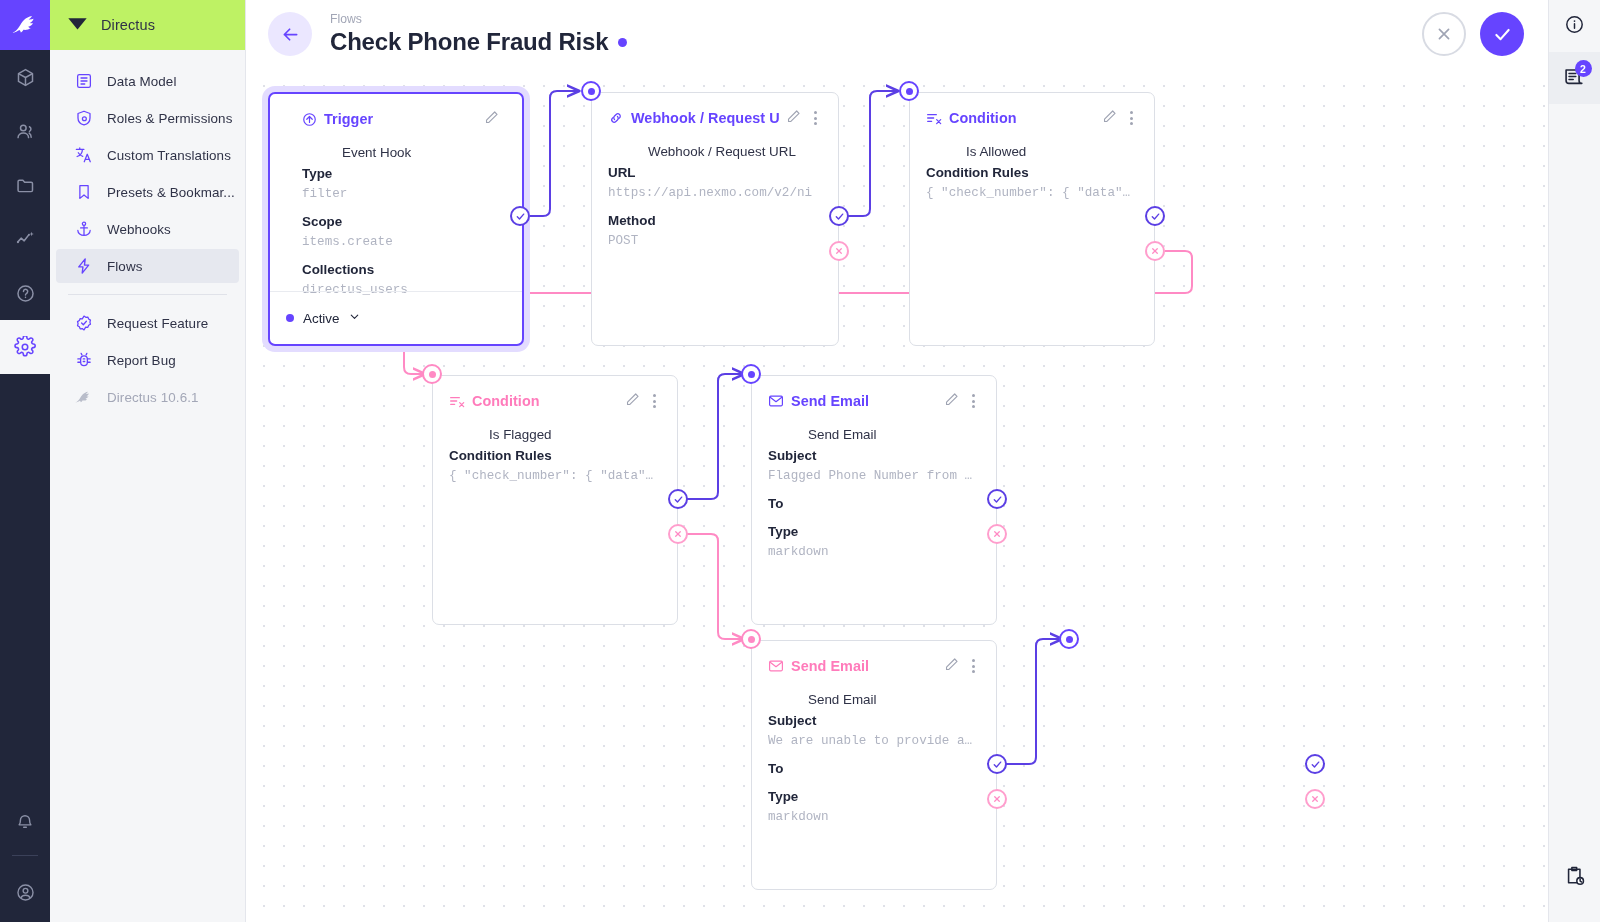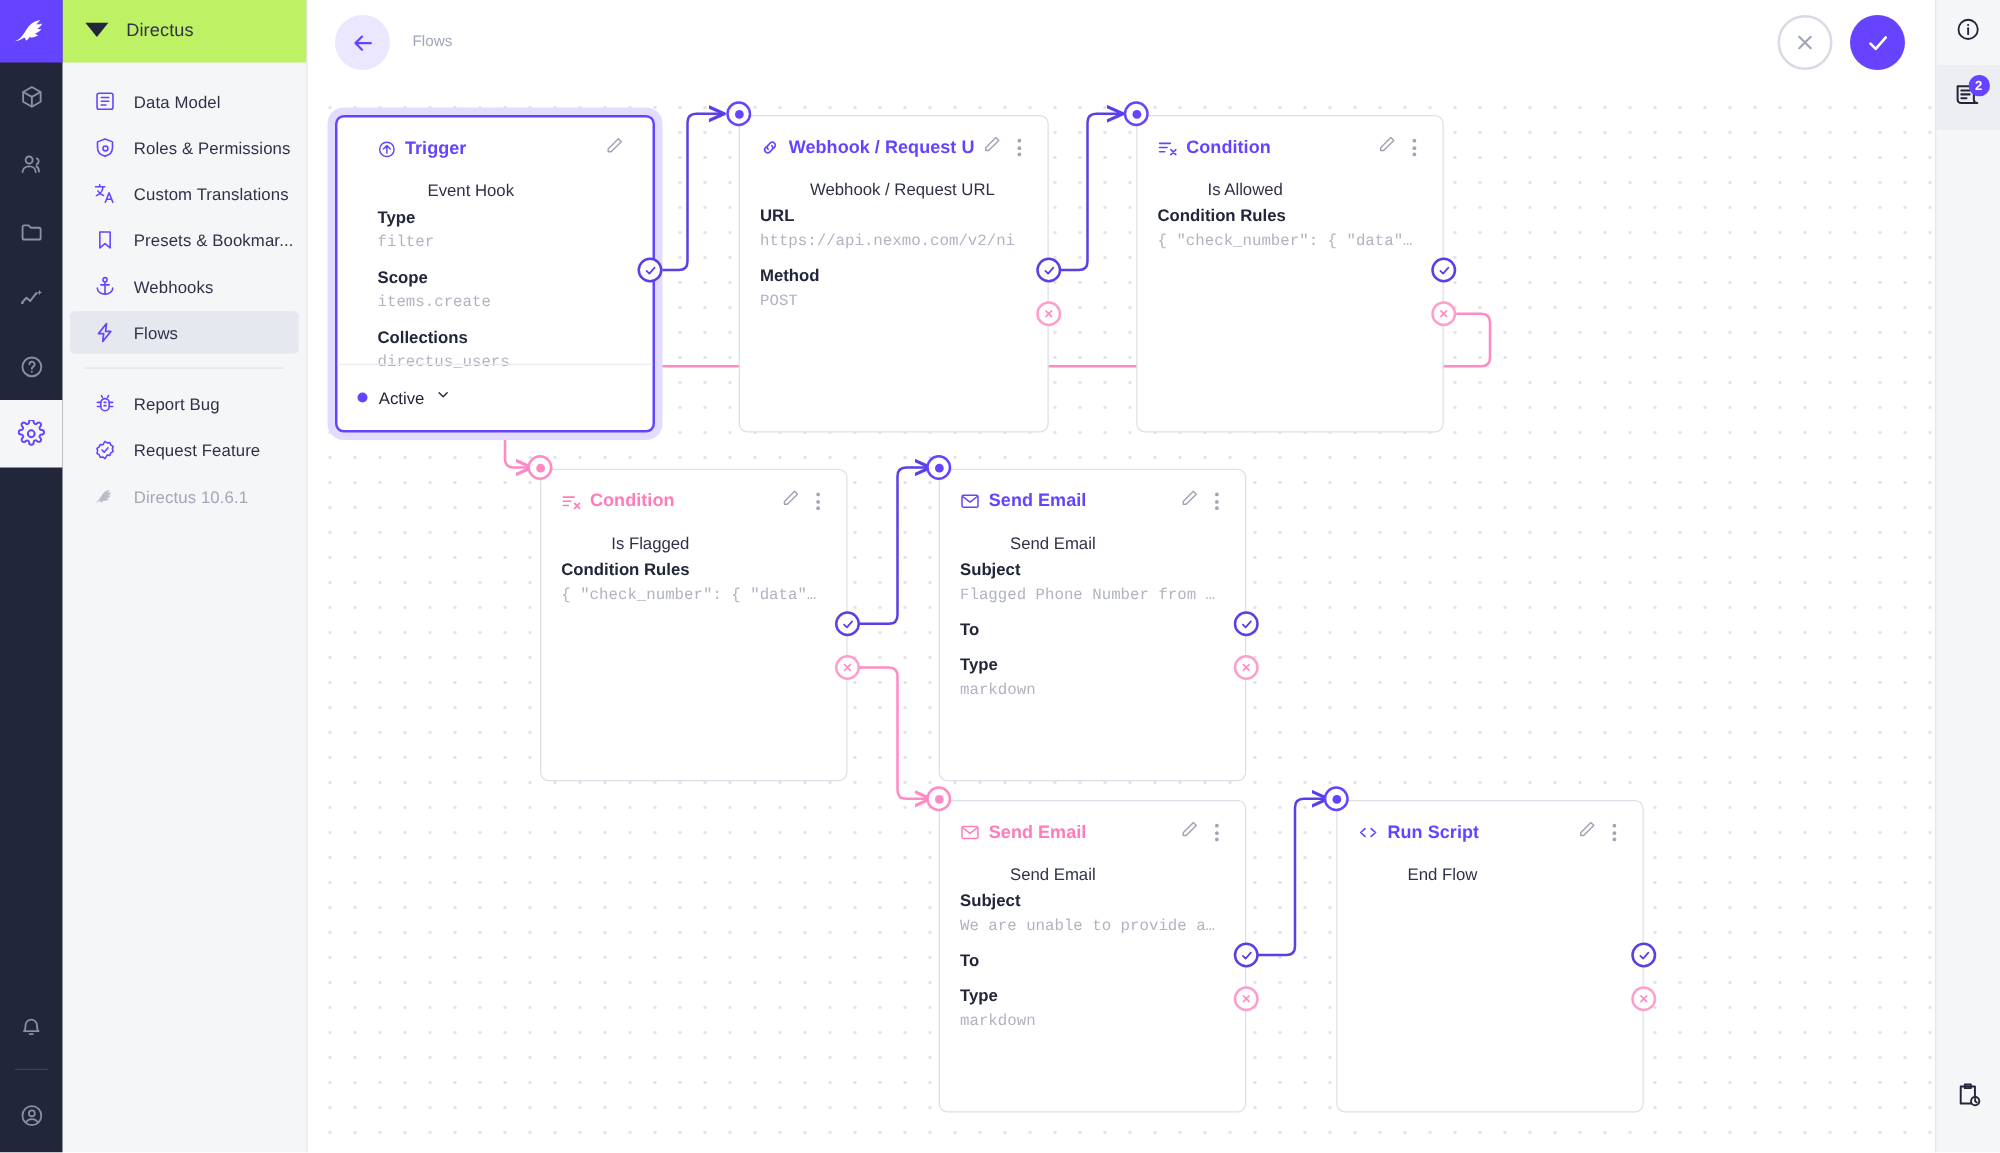--- a/index.html
+++ b/index.html
@@ -313,35 +313,35 @@
             </svg>
         </span>
         <span class="nav-label">Flows</span>
       </div>
 
       <div class="nav-sep"></div>
 
       <div class="nav-item">
         <span class="nav-ico">
           <svg width="18" height="18" viewBox="0 0 24 24" fill="none" stroke="#6644ff" stroke-width="1.7" stroke-linecap="round" stroke-linejoin="round">
+              <path d="M12 2.8l2.3 1.6 2.8-.3 1.1 2.6 2.4 1.5-.7 2.7.7 2.7-2.4 1.5-1.1 2.6-2.8-.3L12 21.2l-2.3-1.8-2.8.3-1.1-2.6-2.4-1.5.7-2.7-.7-2.7 2.4-1.5 1.1-2.6 2.8.3L12 2.8z"></path>
+              <path d="M8.8 12l2.3 2.3 4.1-4.6"></path>
+            </svg>
+        </span>
+        <span class="nav-label">Request Feature</span>
+      </div>
+
+      <div class="nav-item">
+        <span class="nav-ico">
+          <svg width="18" height="18" viewBox="0 0 24 24" fill="none" stroke="#6644ff" stroke-width="1.7" stroke-linecap="round" stroke-linejoin="round">
               <rect x="7.5" y="6.5" width="9" height="13" rx="4.5"></rect>
               <path d="M9.2 5.2l-1-2M14.8 5.2l1-2M7.5 10.5H3.8M16.5 10.5h3.7M7.5 15H3.8M16.5 15h3.7M11 10.5h2M11 14h2"></path>
             </svg>
         </span>
         <span class="nav-label">Report Bug</span>
-      </div>
-
-      <div class="nav-item">
-        <span class="nav-ico">
-          <svg width="18" height="18" viewBox="0 0 24 24" fill="none" stroke="#6644ff" stroke-width="1.7" stroke-linecap="round" stroke-linejoin="round">
-              <path d="M12 2.8l2.3 1.6 2.8-.3 1.1 2.6 2.4 1.5-.7 2.7.7 2.7-2.4 1.5-1.1 2.6-2.8-.3L12 21.2l-2.3-1.8-2.8.3-1.1-2.6-2.4-1.5.7-2.7-.7-2.7 2.4-1.5 1.1-2.6 2.8.3L12 2.8z"></path>
-              <path d="M8.8 12l2.3 2.3 4.1-4.6"></path>
-            </svg>
-        </span>
-        <span class="nav-label">Request Feature</span>
       </div>
 
       <div class="nav-item muted">
         <span class="nav-ico">
           <svg width="19" height="15" viewBox="0 0 30 22">
               <path d="M2 19c3-1 5-3 7-6 1.6-2.4 3-5 5-7 2-2 5-3.6 8-4-.8 1.4-2 2.6-3.4 3.4 1.6.2 3.4 0 5-.6-.6 1.8-2 3.4-3.8 4.2 1 .4 2.2.4 3.2.2-1 1.8-2.8 3-4.8 3.6.6.8 1.6 1.2 2.6 1.2-2 1.6-4.8 2.2-7.4 1.8-.4 1.2-1.4 2.2-2.6 2.6-.2-1-.6-1.8-1.4-2.4C7.8 17 5 18.6 2 19z" fill="#b9bdca"></path>
             </svg>
         </span>
         <span class="nav-label">Directus 10.6.1</span>
       </div>
@@ -353,20 +353,24 @@
     <div class="canvas-dots"></div>
 
     <div class="topbar">
       <div class="back-btn">
         <svg width="21" height="21" viewBox="0 0 24 24" fill="none" stroke="#6644ff" stroke-width="2" stroke-linecap="round" stroke-linejoin="round">
             <path d="M19 12H5M11 6l-6 6 6 6"></path>
           </svg>
       </div>
       <div class="title-block">
         <div class="breadcrumb">Flows</div>
+        <div class="title-row">
+          <span class="page-title">Check Phone Fraud Risk</span>
+          <span class="status-dot"></span>
+        </div>
       </div>
       <div class="topbar-spacer"></div>
       <div class="round-btn btn-cancel">
         <svg width="20" height="20" viewBox="0 0 24 24" fill="none" stroke="#9fa4b4" stroke-width="2" stroke-linecap="round">
             <path d="M6.5 6.5l11 11M17.5 6.5l-11 11"></path>
           </svg>
       </div>
       <div class="round-btn btn-save">
         <svg width="21" height="21" viewBox="0 0 24 24" fill="none" stroke="#ffffff" stroke-width="2.4" stroke-linecap="round" stroke-linejoin="round">
             <path d="M5 12.5l4.8 4.8L19 6.8"></path>
@@ -641,44 +645,20 @@
       <svg width="11" height="11" viewBox="0 0 24 24" fill="none" stroke="#5b3fe4" stroke-width="3" stroke-linecap="round" stroke-linejoin="round">
           <path d="M5 12.5l4.8 4.8L19 6.8"></path>
         </svg>
     </div>
     <div class="port rej" style="left:741px; top:789px;">
       <svg width="10" height="10" viewBox="0 0 24 24" fill="none" stroke="#ff8ac4" stroke-width="3" stroke-linecap="round">
           <path d="M6.5 6.5l11 11M17.5 6.5l-11 11"></path>
         </svg>
     </div>
 
-    <div class="node" style="left:823px; top:640px; width:246px; height:250px;">
-      <div class="node-inner">
-        <div class="node-head">
-          <span class="node-head-ico">
-            <svg width="17" height="14" viewBox="0 0 24 20" fill="none" stroke="#6644ff" stroke-width="1.9" stroke-linecap="round" stroke-linejoin="round">
-                <path d="M8.5 5.5L3.5 10l5 4.5M15.5 5.5l5 4.5-5 4.5"></path>
-              </svg>
-          </span>
-          <span class="node-title">Run Script</span>
-          <span class="node-head-sp"></span>
-          <span class="pencil">
-            <svg width="17" height="17" viewBox="0 0 24 24" fill="none" stroke="#8e93a5" stroke-width="1.6" stroke-linecap="round" stroke-linejoin="round">
-                <path d="M16.5 4.2l3.3 3.3L8.3 19H5v-3.3L16.5 4.2z"></path>
-              </svg>
-          </span>
-          <span class="kebab">
-              <i></i>
-              <i></i>
-              <i></i>
-            </span>
-        </div>
-        <div class="node-row">End Flow</div>
-      </div>
-    </div>
     <div class="port in" style="left:813px; top:629px;"></div>
     <div class="port res" style="left:1059px; top:754px;">
       <svg width="11" height="11" viewBox="0 0 24 24" fill="none" stroke="#5b3fe4" stroke-width="3" stroke-linecap="round" stroke-linejoin="round">
           <path d="M5 12.5l4.8 4.8L19 6.8"></path>
         </svg>
     </div>
     <div class="port rej" style="left:1059px; top:789px;">
       <svg width="10" height="10" viewBox="0 0 24 24" fill="none" stroke="#ff8ac4" stroke-width="3" stroke-linecap="round">
           <path d="M6.5 6.5l11 11M17.5 6.5l-11 11"></path>
         </svg>

